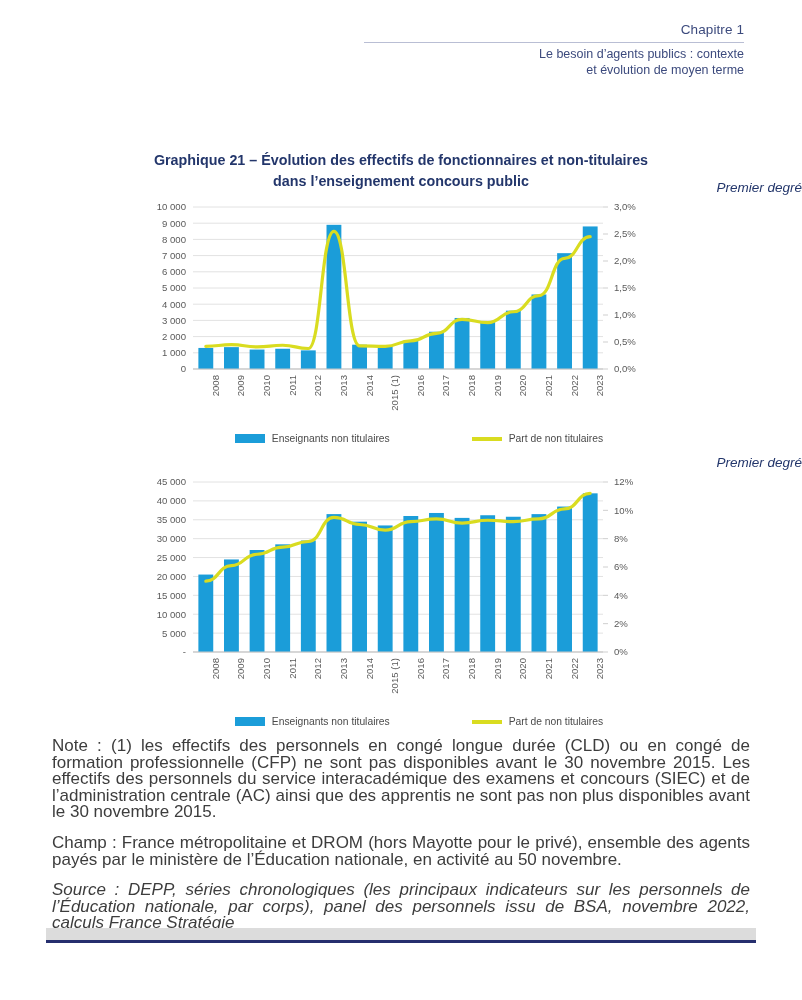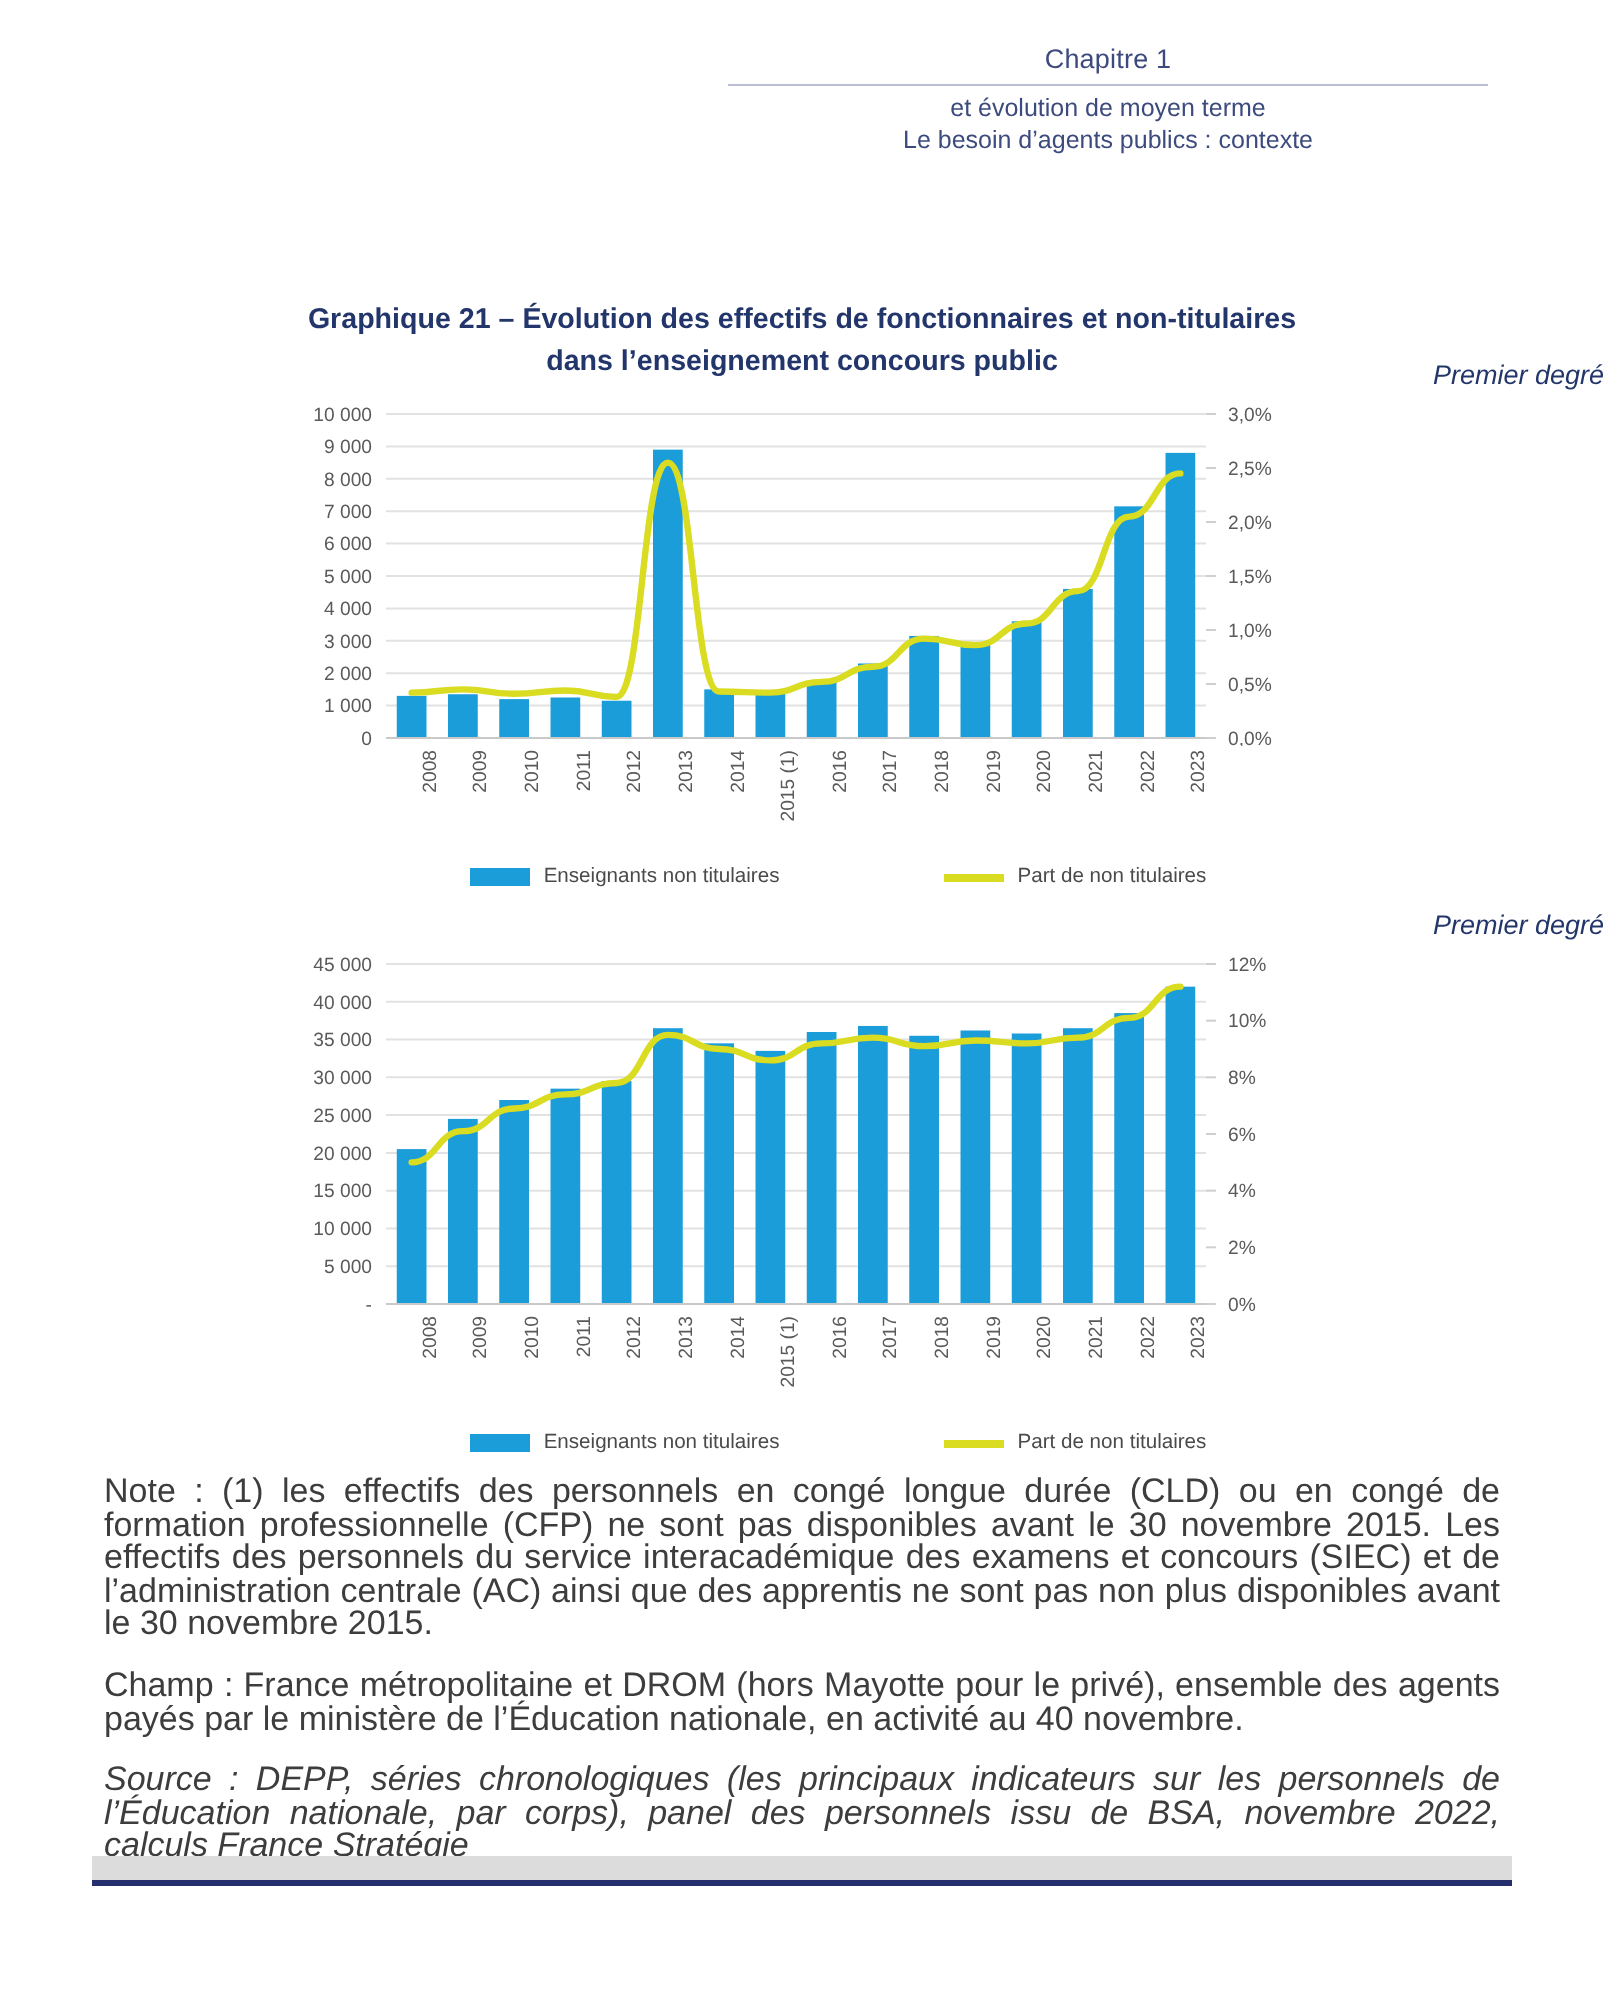--- a/index.html
+++ b/index.html
@@ -16,21 +16,21 @@
     position: relative;
     overflow: hidden;
   }
 
   
   .runhead {
     position: absolute;
     top: 22px;
     right: 58px;
     width: 380px;
-    text-align: center;
+    text-align: right;
   }
   .runhead .chapter {
     font-size: 13.5px;
     color: #3c4a7d;
     letter-spacing: .1px;
     line-height: 16px;
   }
   .runhead .rule {
     margin-top: 4px;
     border-top: 1px solid #b9bed4;
@@ -137,22 +137,22 @@
 
   .axis-text { font-size: 9.6px; fill: #5a5a5a; font-family: "Liberation Sans", sans-serif; }
 </style>
 </head>
 <body>
 
 <div class="runhead">
   <div class="chapter">Chapitre 1</div>
   <div class="rule"></div>
   <div class="subtitle">
+    <div>Le besoin d’agents publics : contexte</div>
     <div>et évolution de moyen terme</div>
-    <div>Le besoin d’agents publics : contexte</div>
   </div>
 </div>
 
 <div class="fig-title">
   <div>Graphique 21 – Évolution des effectifs de fonctionnaires et non-titulaires</div>
   <div>dans l’enseignement concours public</div>
 </div>
 
 <div class="chart-block" id="chart1">
   <div class="chart-subtitle">Premier degré</div>
@@ -327,17 +327,17 @@
     </div>
     <div class="legend-item">
       <span class="legend-swatch-line"></span>
       <span class="legend-label">Part de non titulaires</span>
     </div>
   </div>
 </div>
 
 <div class="notes">
   <p>Note : (1) les effectifs des personnels en congé longue durée (CLD) ou en congé de formation professionnelle (CFP) ne sont pas disponibles avant le 30 novembre 2015. Les effectifs des personnels du service interacadémique des examens et concours (SIEC) et de l’administration centrale (AC) ainsi que des apprentis ne sont pas non plus disponibles avant le 30 novembre 2015.</p>
-  <p>Champ : France métropolitaine et DROM (hors Mayotte pour le privé), ensemble des agents payés par le ministère de l’Éducation nationale, en activité au 40 novembre.</p>
+  <p>Champ : France métropolitaine et DROM (hors Mayotte pour le privé), ensemble des agents payés par le ministère de l’Éducation nationale, en activité au 50 novembre.</p>
   <p class="src">Source : DEPP, séries chronologiques (les principaux indicateurs sur les personnels de l’Éducation nationale, par corps), panel des personnels issu de BSA, novembre 2022, calculs France Stratégie</p>
 </div>
 
 <div class="footer-bar"></div>
 
 </body></html>

